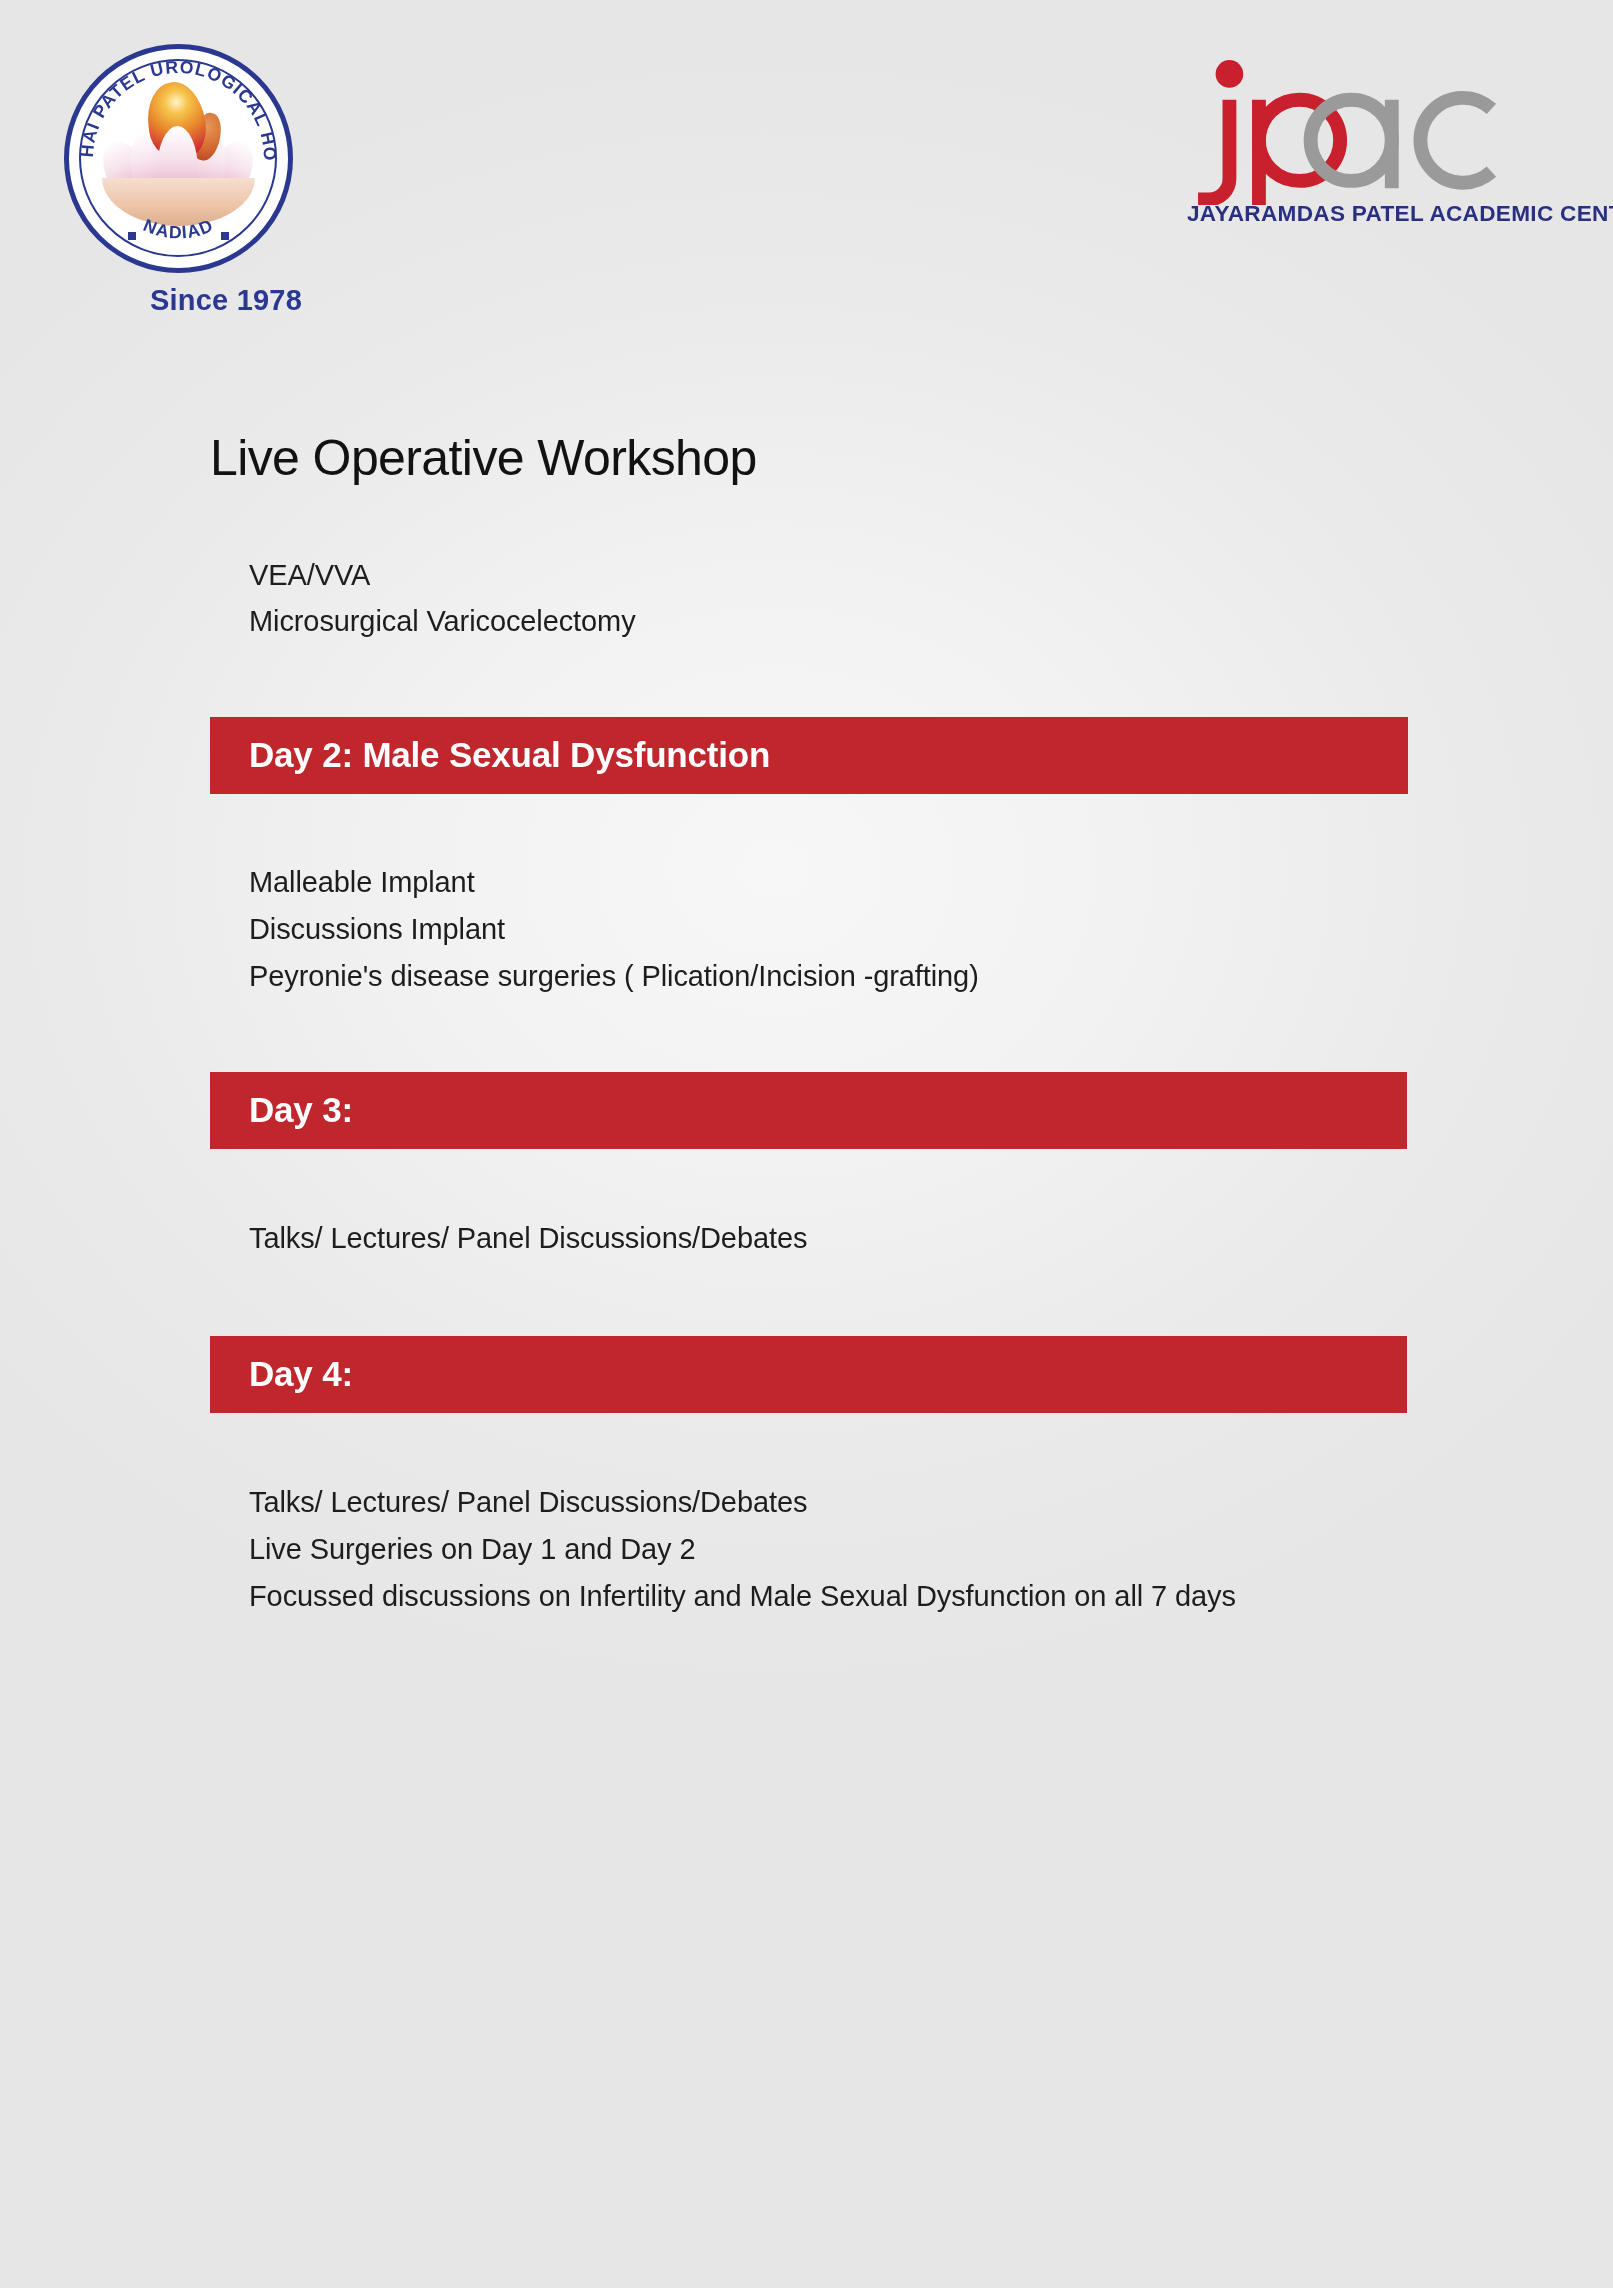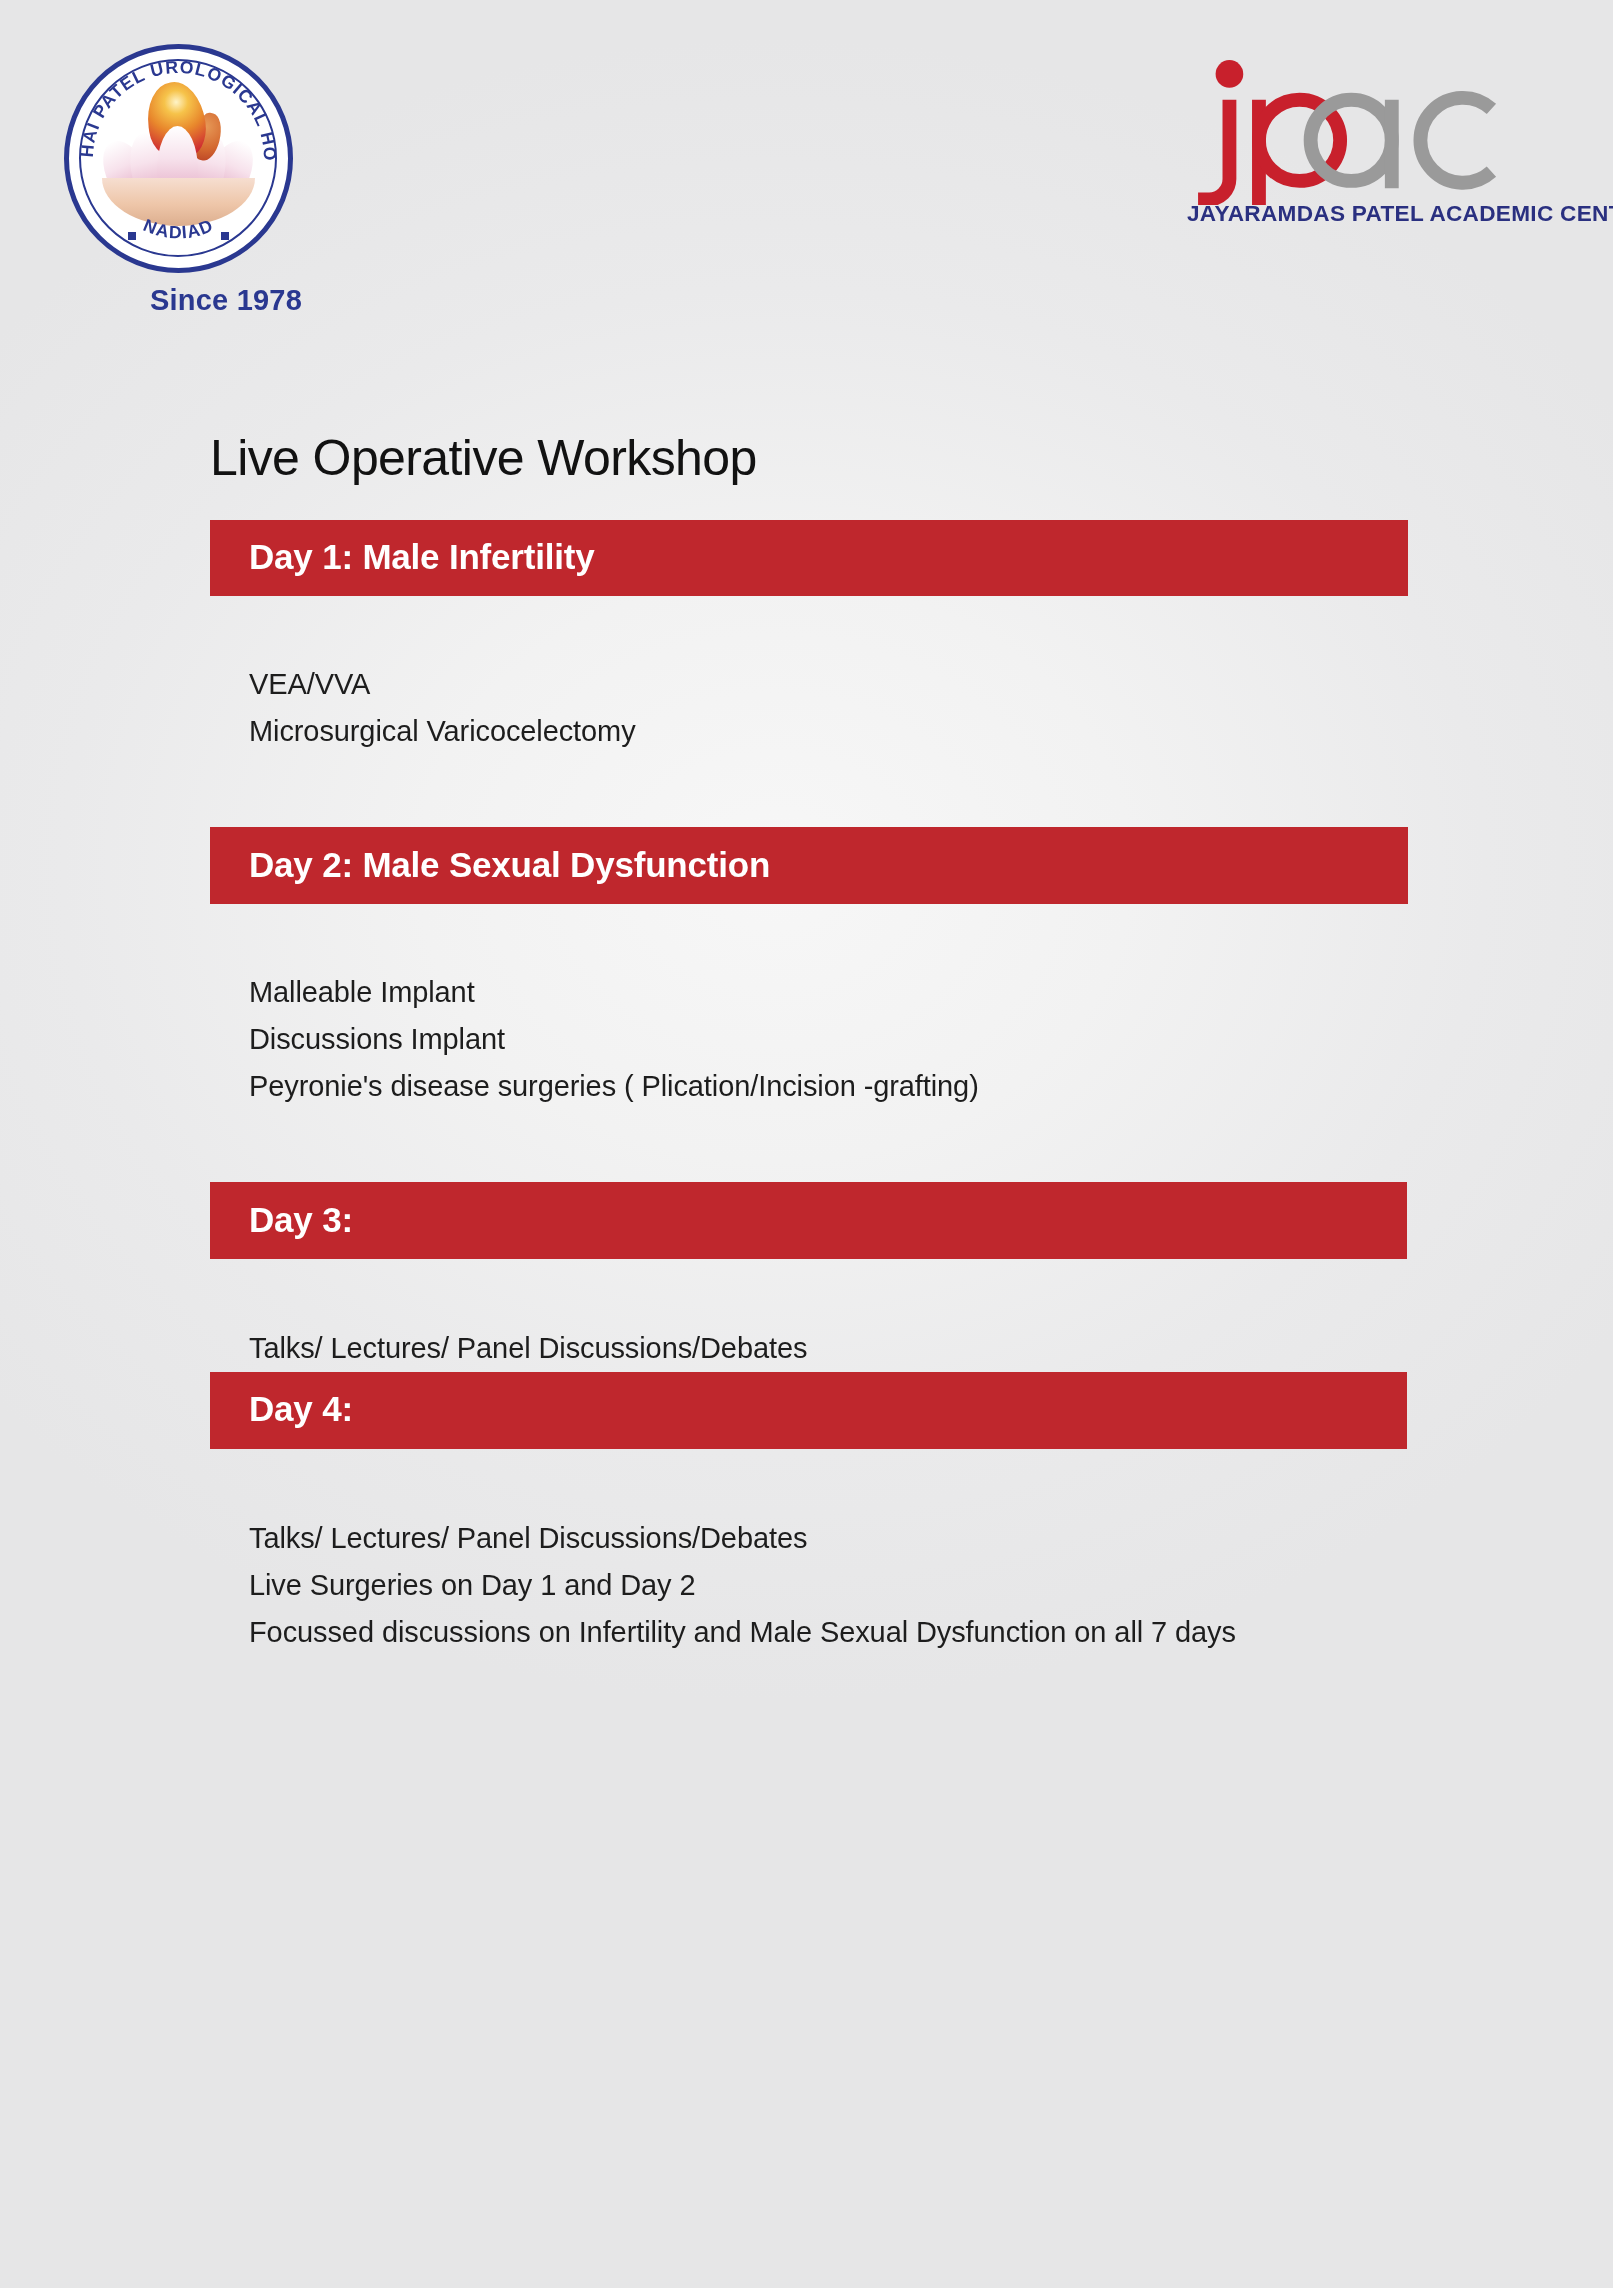--- a/index.html
+++ b/index.html
@@ -185,21 +185,21 @@
     font-size: 29px;
     color: #1d1d1d;
     line-height: 1.62;
     letter-spacing: -0.1px;
   }
   .sec-1 .day-items { margin-top: 65px; }
   .sec-1 { margin-bottom: 72px; }
   .sec-2 .day-items { margin-top: 65px; }
   .sec-2 { margin-bottom: 72px; }
   .sec-3 .day-items { margin-top: 66px; }
-  .sec-3 { }
+  .sec-3 { margin-bottom: 74px; }
   .sec-4 .day-items { margin-top: 66px; }
   .sec-3 .day-banner,
   .sec-4 .day-banner { width: 1197px; }
 </style>
 </head>
 <body>
 
 <div class="page">
 
   <div class="header">
@@ -256,21 +256,20 @@
       <div class="jpac-caption">JAYARAMDAS PATEL ACADEMIC CENTRE</div>
     </div>
 
   </div>
 
   <div class="content">
 
     <h1 class="page-title">Live Operative Workshop</h1>
 
     <section class="sec-1">
-      <div class="day-banner">Day 1: Male Infertility</div>
       <ul class="day-items">
         <li>VEA/VVA</li>
         <li>Microsurgical Varicocelectomy</li>
       </ul>
     </section>
 
     <section class="sec-2">
       <div class="day-banner">Day 2: Male Sexual Dysfunction</div>
       <ul class="day-items">
         <li>Malleable Implant</li>

